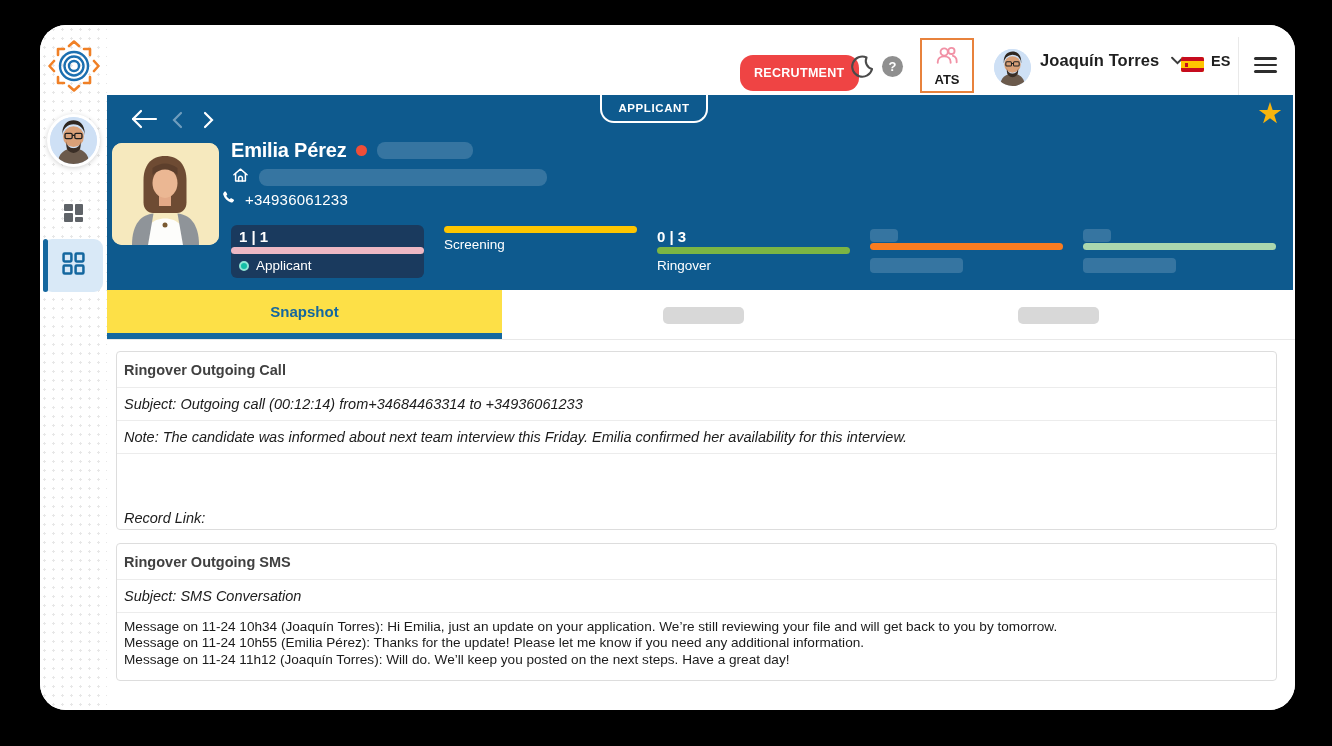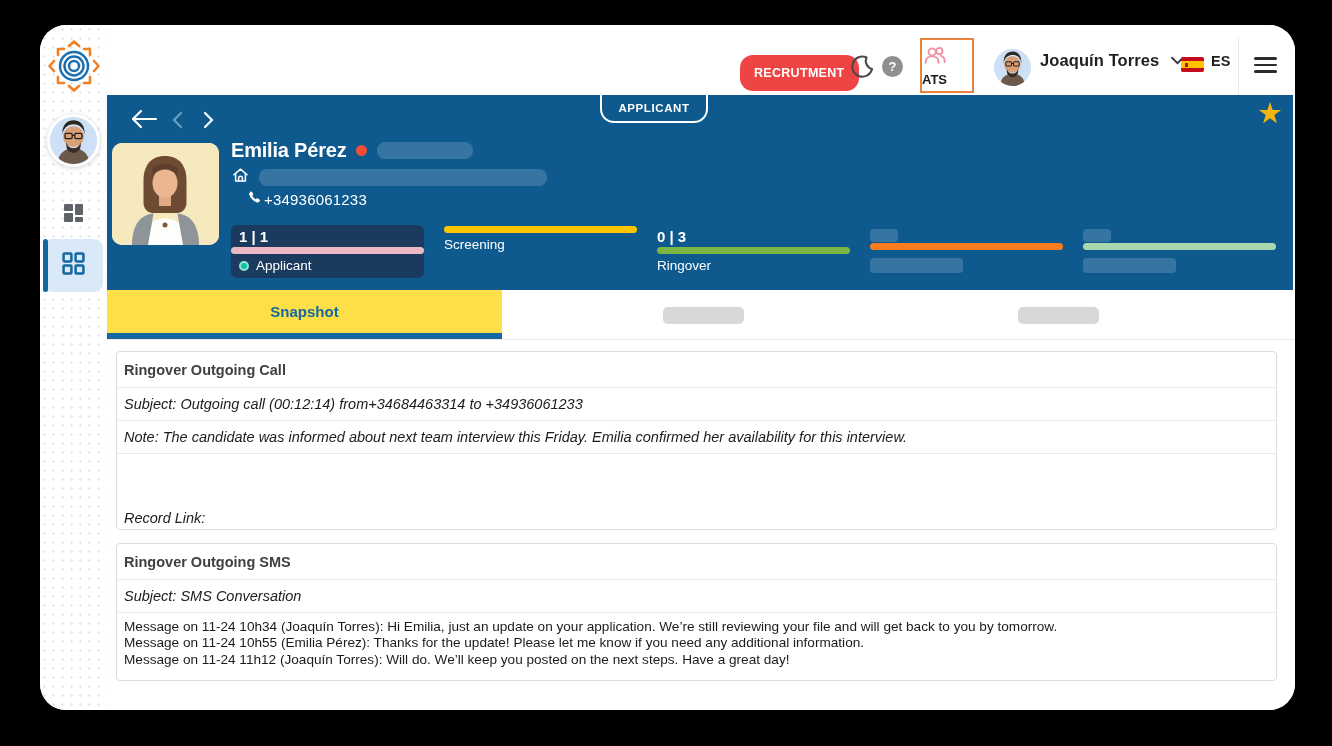--- a/index.html
+++ b/index.html
@@ -49,21 +49,21 @@
     letter-spacing:.3px; display:flex; align-items:center;
   }
   .moon-btn { position:absolute; left:742px; top:29px; width:26px; height:26px; cursor:pointer; }
   .help-btn {
     position:absolute; left:775px; top:31px; width:21px; height:21px; border-radius:50%;
     background:#8f8f8f; color:#fff; font-size:13px; font-weight:bold;
     display:flex; align-items:center; justify-content:center;
   }
   .ats-tab {
     position:absolute; left:813px; top:13px; width:54px; height:55px; background:#fff;
-    border:2px solid #e8823c; display:flex; flex-direction:column; 
+    border:2px solid #e8823c; display:flex; flex-direction:column; align-items:center;
     justify-content:center; gap:2px;
   }
   .ats-label { font-size:13px; font-weight:bold; color:#1b1b1b; }
   .tb-avatar {
     position:absolute; left:887px; top:24px; width:37px; height:37px; border-radius:50%;
     background:#cee0f5; overflow:hidden;
   }
   .tb-user { position:absolute; left:933px; top:0; height:70px; display:flex; align-items:center; gap:12px; }
   .tb-user-name { font-size:16.5px; font-weight:bold; color:#1f1f1f; letter-spacing:.1px; }
   .flag {
@@ -97,21 +97,21 @@
     position:absolute; left:5px; top:48px; width:107px; height:102px; border-radius:10px;
     overflow:hidden; background:#f6e9be;
   }
   .name-row { position:absolute; left:124px; top:44px; display:flex; align-items:center; gap:10px; }
   .cand-name { color:#fff; font-size:20px; font-weight:bold; letter-spacing:-.2px; }
   .red-dot { width:11px; height:11px; border-radius:50%; background:#f04e38; }
   .skel { background:rgba(255,255,255,.17); border-radius:8px; }
   .skel-name { width:96px; height:17px; }
   .home-row { position:absolute; left:125px; top:72px; display:flex; align-items:center; gap:10px; }
   .skel-home { width:288px; height:17px; }
-  .phone-row { position:absolute; left:140px; top:95px; display:flex; align-items:center; gap:2px; }
+  .phone-row { position:absolute; left:114px; top:95px; display:flex; align-items:center; gap:9px; }
   .phone-num { color:#fff; font-size:15px; letter-spacing:.2px; }
 
   
   .stages { position:absolute; left:124px; top:130px; display:flex; gap:20px; }
   .stage { width:193px; height:53px; position:relative; cursor:pointer; }
   .stage.active { background:#1a3a5e; border-radius:6px; }
   .st-counts { color:#fff; font-size:15px; font-weight:bold; padding:3px 0 0 0; height:21px; }
   .stage.active .st-counts { padding-left:8px; }
   .st-bar { height:7px; border-radius:4px; margin-top:1px; }
   .bar-pink { background:#edb8c4; }

